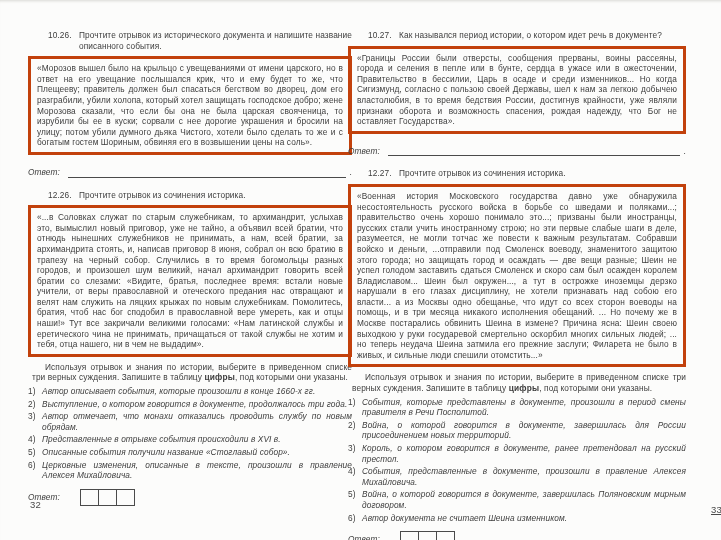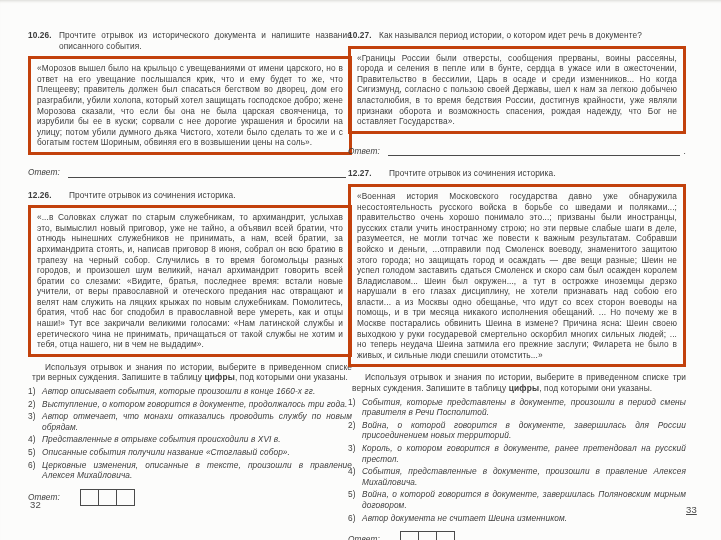--- a/index.html
+++ b/index.html
@@ -25,23 +25,24 @@
     top: 30px;
   }
   .page-left  { left: 28px;  width: 324px; }
   .page-right { left: 348px; width: 338px; }
 
   .task-heading {
     display: flex;
     align-items: flex-start;
   }
   .task-num {
-    font-weight: bold;
+    font-weight: normal;
     flex: 0 0 31px;
     white-space: nowrap;
+    margin-left: 20px;
   }
   .task-prompt {
     flex: 1;
     text-align: justify;
   }
 
   .quote-box {
     margin-top: 5px;
     border: 3px solid #c2410c;
     padding: 4px 6px;
@@ -106,23 +107,23 @@
     background: #fcfcfb;
   }
   .cell:first-child { margin-left: 0; }
 
   .page-number {
     position: absolute;
     font-size: 9.5px;
     color: #4a4a4a;
   }
   .page-number-left  { left: 30px;  top: 500px; text-align: right; }
-  .page-number-right { left: 686px; top: 505px; text-decoration: underline; }
-
-  .mt-sec { margin-top: 12px; gap: 10px; }
+  .page-number-right { left: 711px; top: 505px; text-decoration: underline; }
+
+  .mt-sec { margin-top: 12px; }
 </style>
 </head>
 <body>
 
 <div class="scan">
 
   <div class="page page-left">
 
     <div class="task-heading">
       <span class="task-num">10.26.</span>

